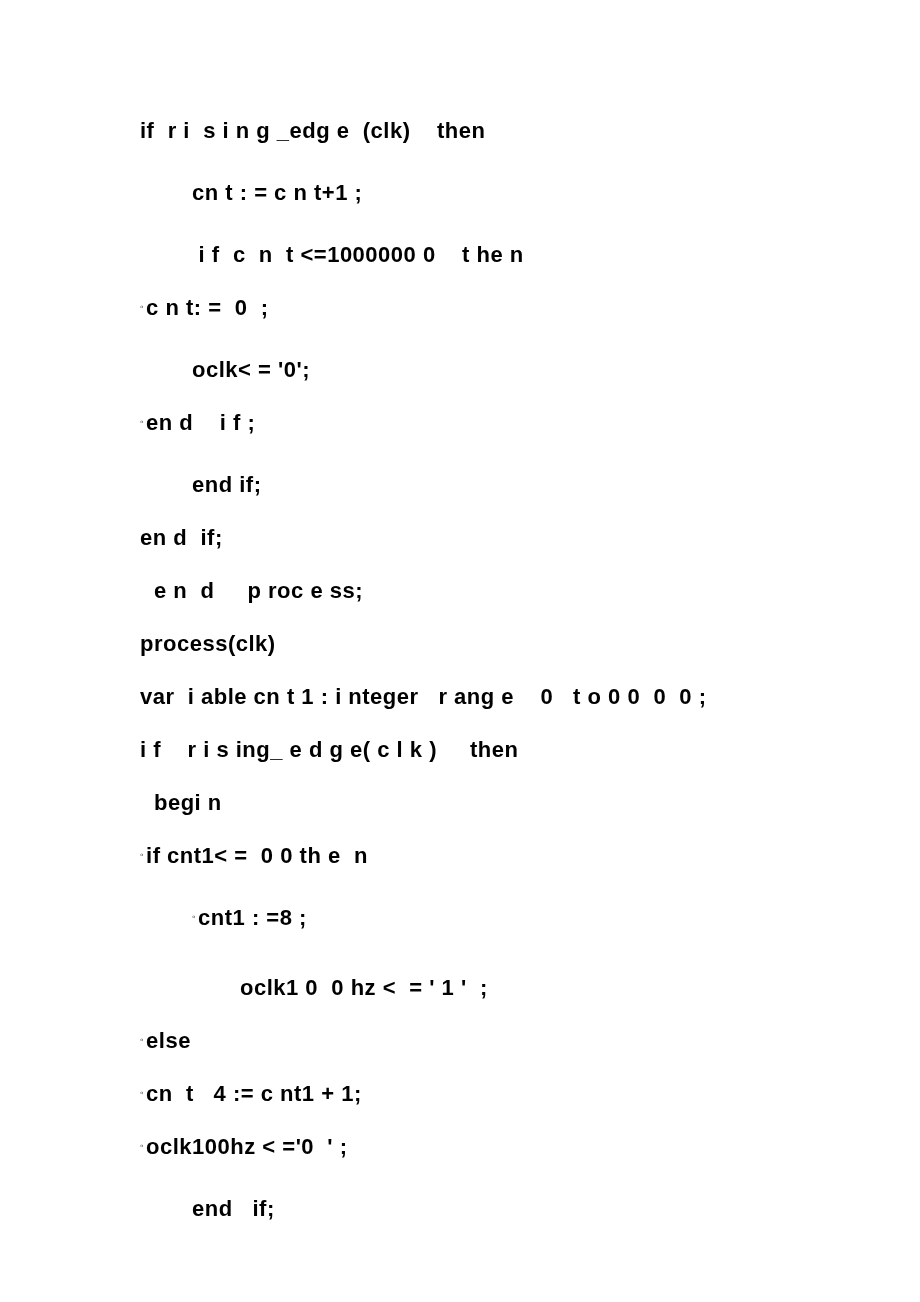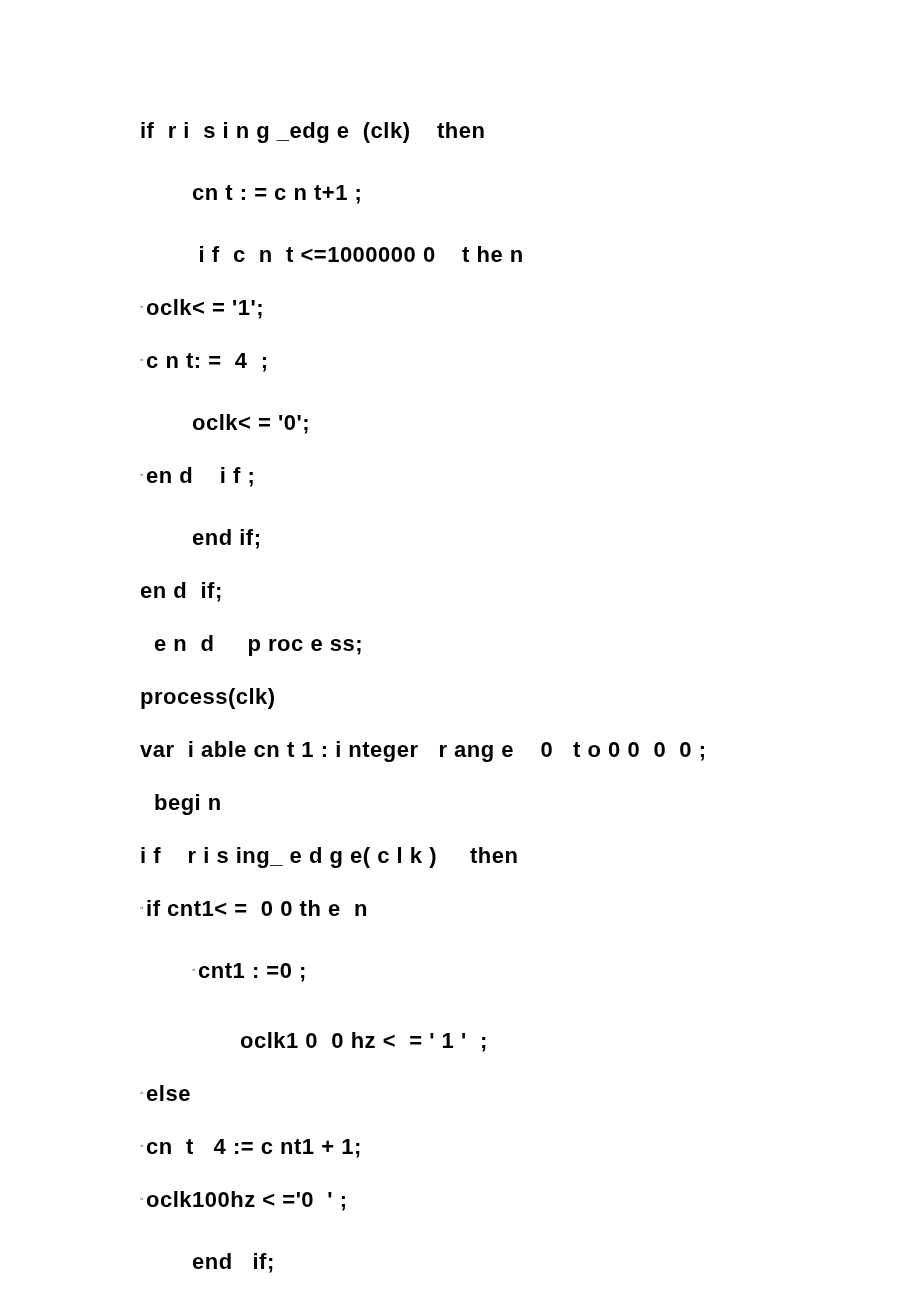--- a/index.html
+++ b/index.html
@@ -43,31 +43,30 @@
       top: -2px;
     }
   </style>
 </head>
 <body>
 
 <div id="content">
     <div class="line "><span>if  r i  s i n g _edg e  (clk)    then</span></div>
     <div class="line indent1"><span>cn t : = c n t+1 ;</span></div>
     <div class="line indent1"><span> i f  c  n  t &lt;=1000000 0    t he n</span></div>
-    <div class="line "><span class="bullet">◦</span><span>oclk&lt; = '1';</span></div>
-    <div class="line "><span class="bullet">◦</span><span>c n t: =  4  ;</span></div>
+    <div class="line "><span class="bullet">◦</span><span>c n t: =  0  ;</span></div>
     <div class="line indent1"><span>oclk&lt; = '0';</span></div>
     <div class="line "><span class="bullet">◦</span><span>en d    i f ;</span></div>
     <div class="line indent1"><span>end if;</span></div>
     <div class="line "><span>en d  if;</span></div>
     <div class="line sp1"><span>e n  d     p roc e ss;</span></div>
     <div class="line "><span>process(clk)</span></div>
     <div class="line "><span>var  i able cn t 1 : i nteger   r ang e    0   t o 0 0  0  0 ;</span></div>
+    <div class="line "><span>i f    r i s ing_ e d g e( c l k )     then</span></div>
     <div class="line sp1"><span>begi n</span></div>
-    <div class="line "><span>i f    r i s ing_ e d g e( c l k )     then</span></div>
     <div class="line "><span class="bullet">◦</span><span>if cnt1&lt; =  0 0 th e  n</span></div>
-    <div class="line indent1"><span class="bullet">◦</span><span>cnt1 : =0 ;</span></div>
+    <div class="line indent1"><span class="bullet">◦</span><span>cnt1 : =8 ;</span></div>
     <div class="line indent2"><span>oclk1 0  0 hz &lt;  = ' 1 '  ;</span></div>
     <div class="line "><span class="bullet">◦</span><span>else</span></div>
     <div class="line "><span class="bullet">◦</span><span>cn  t   4 := c nt1 + 1;</span></div>
     <div class="line "><span class="bullet">◦</span><span>oclk100hz &lt; ='0  ' ;</span></div>
     <div class="line indent1"><span>end   if;</span></div>
   </div>
 
 </body></html>

